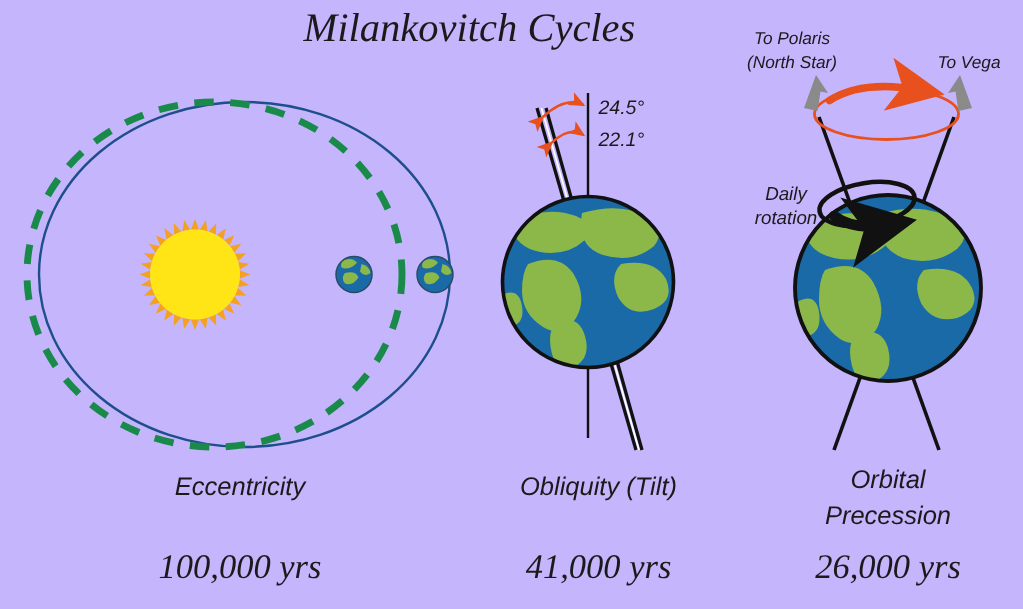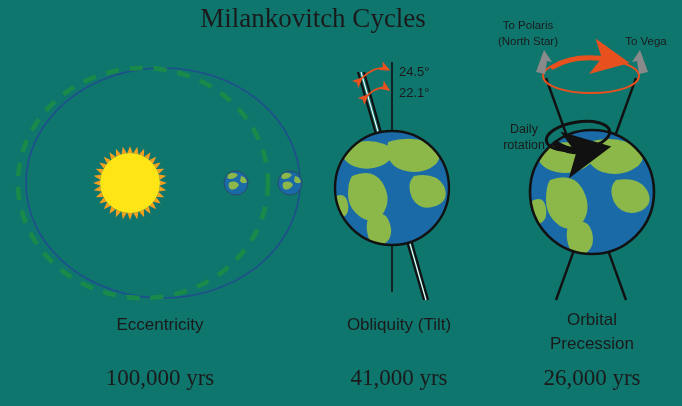--- a/index.html
+++ b/index.html
@@ -4,23 +4,24 @@
 <style>
   html, body {
     margin: 0;
     padding: 0;
     background: #ffffff;
   }
   #stage {
     position: relative;
     width: 682px;
     height: 406px;
-    background: #0f766e;
+    background: #c4b5fd;
     overflow: hidden;
     font-family: "Liberation Sans", sans-serif;
+    font-style: italic;
   }
   #art {
     position: absolute;
     left: 0;
     top: 0;
     width: 682px;
     height: 406px;
   }
   .ttl {
     font-family: "Liberation Serif", serif;

